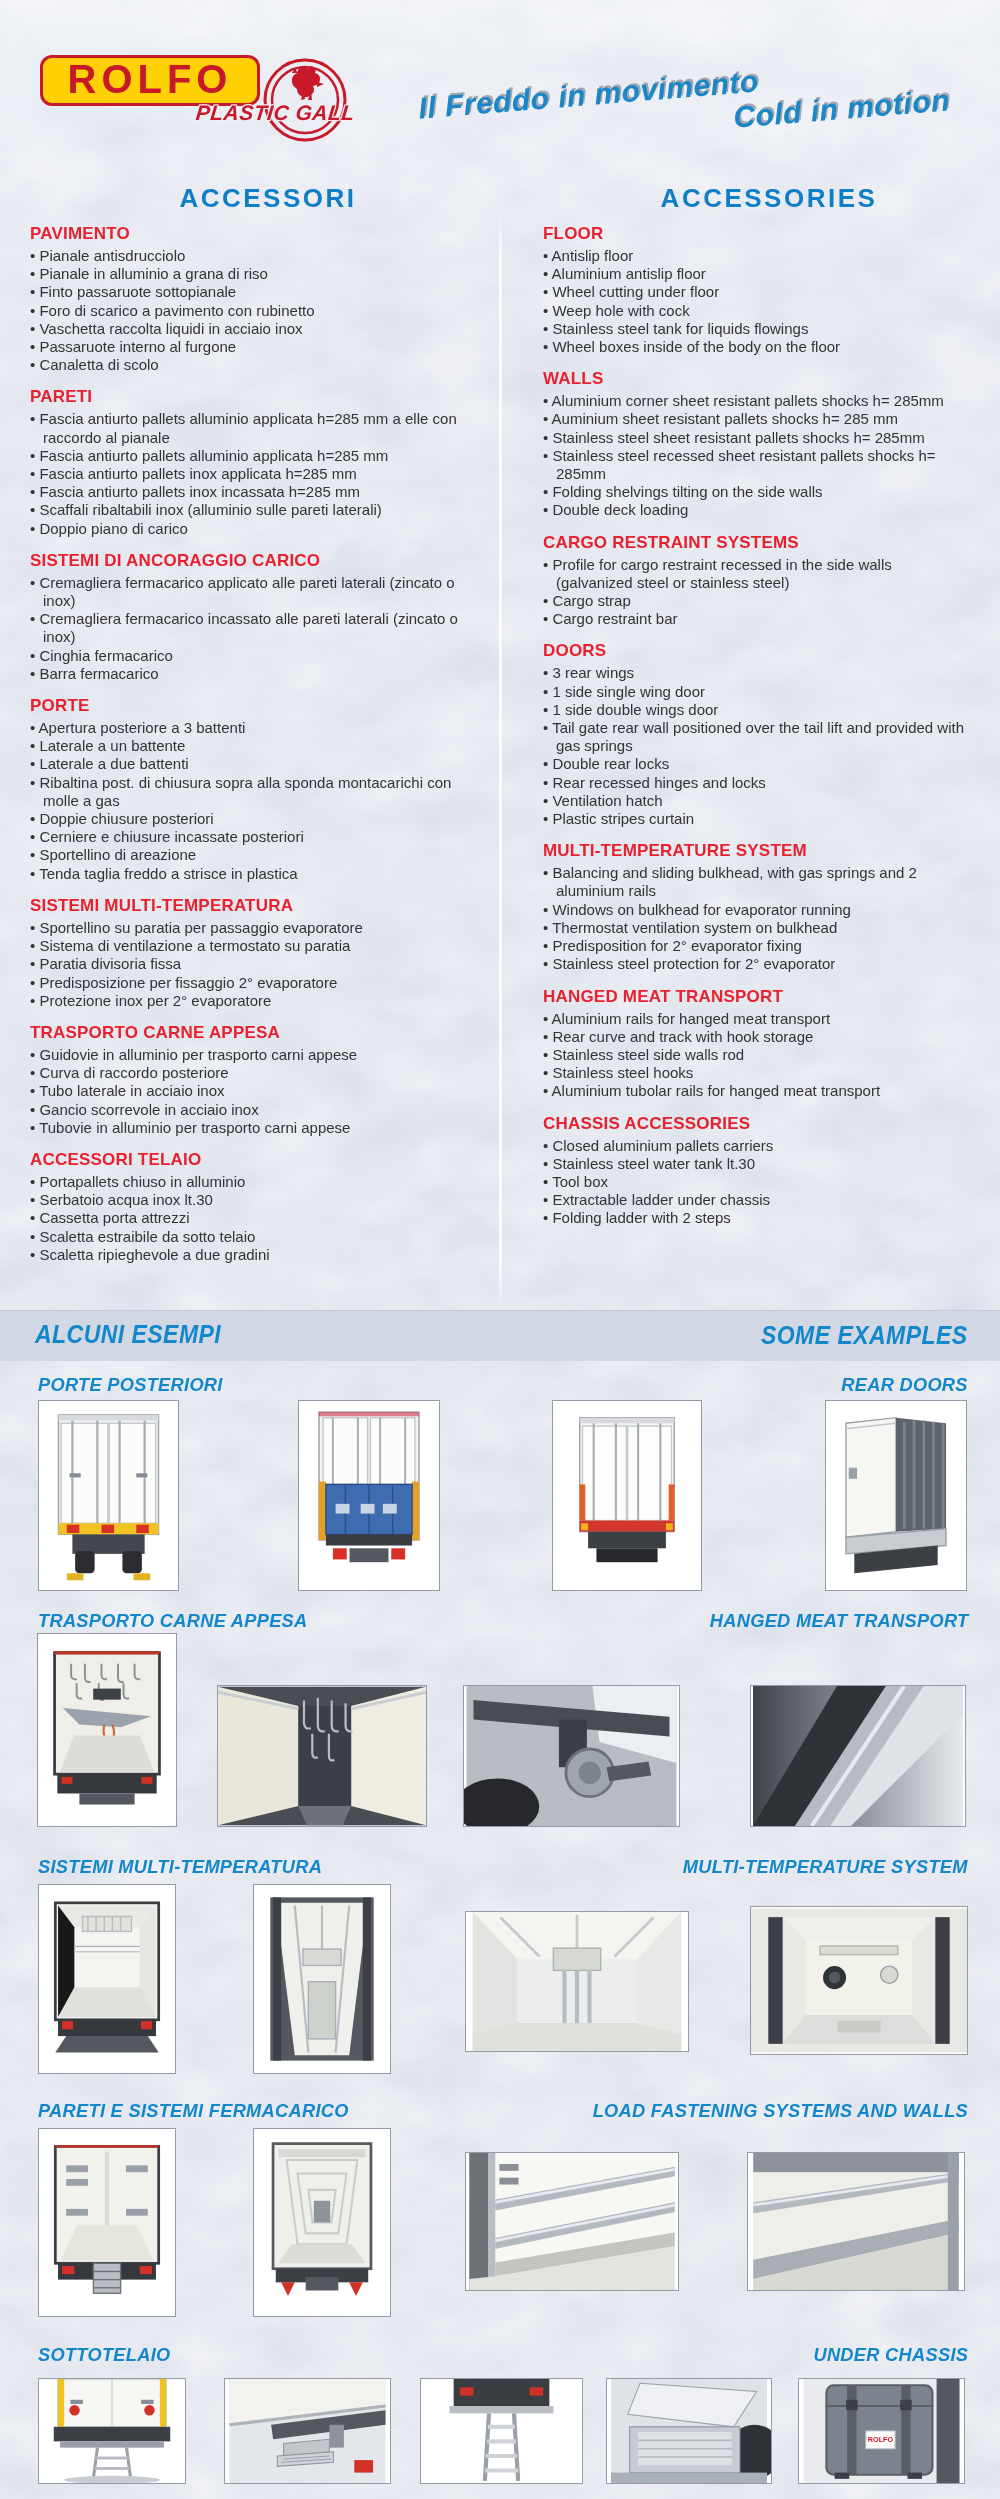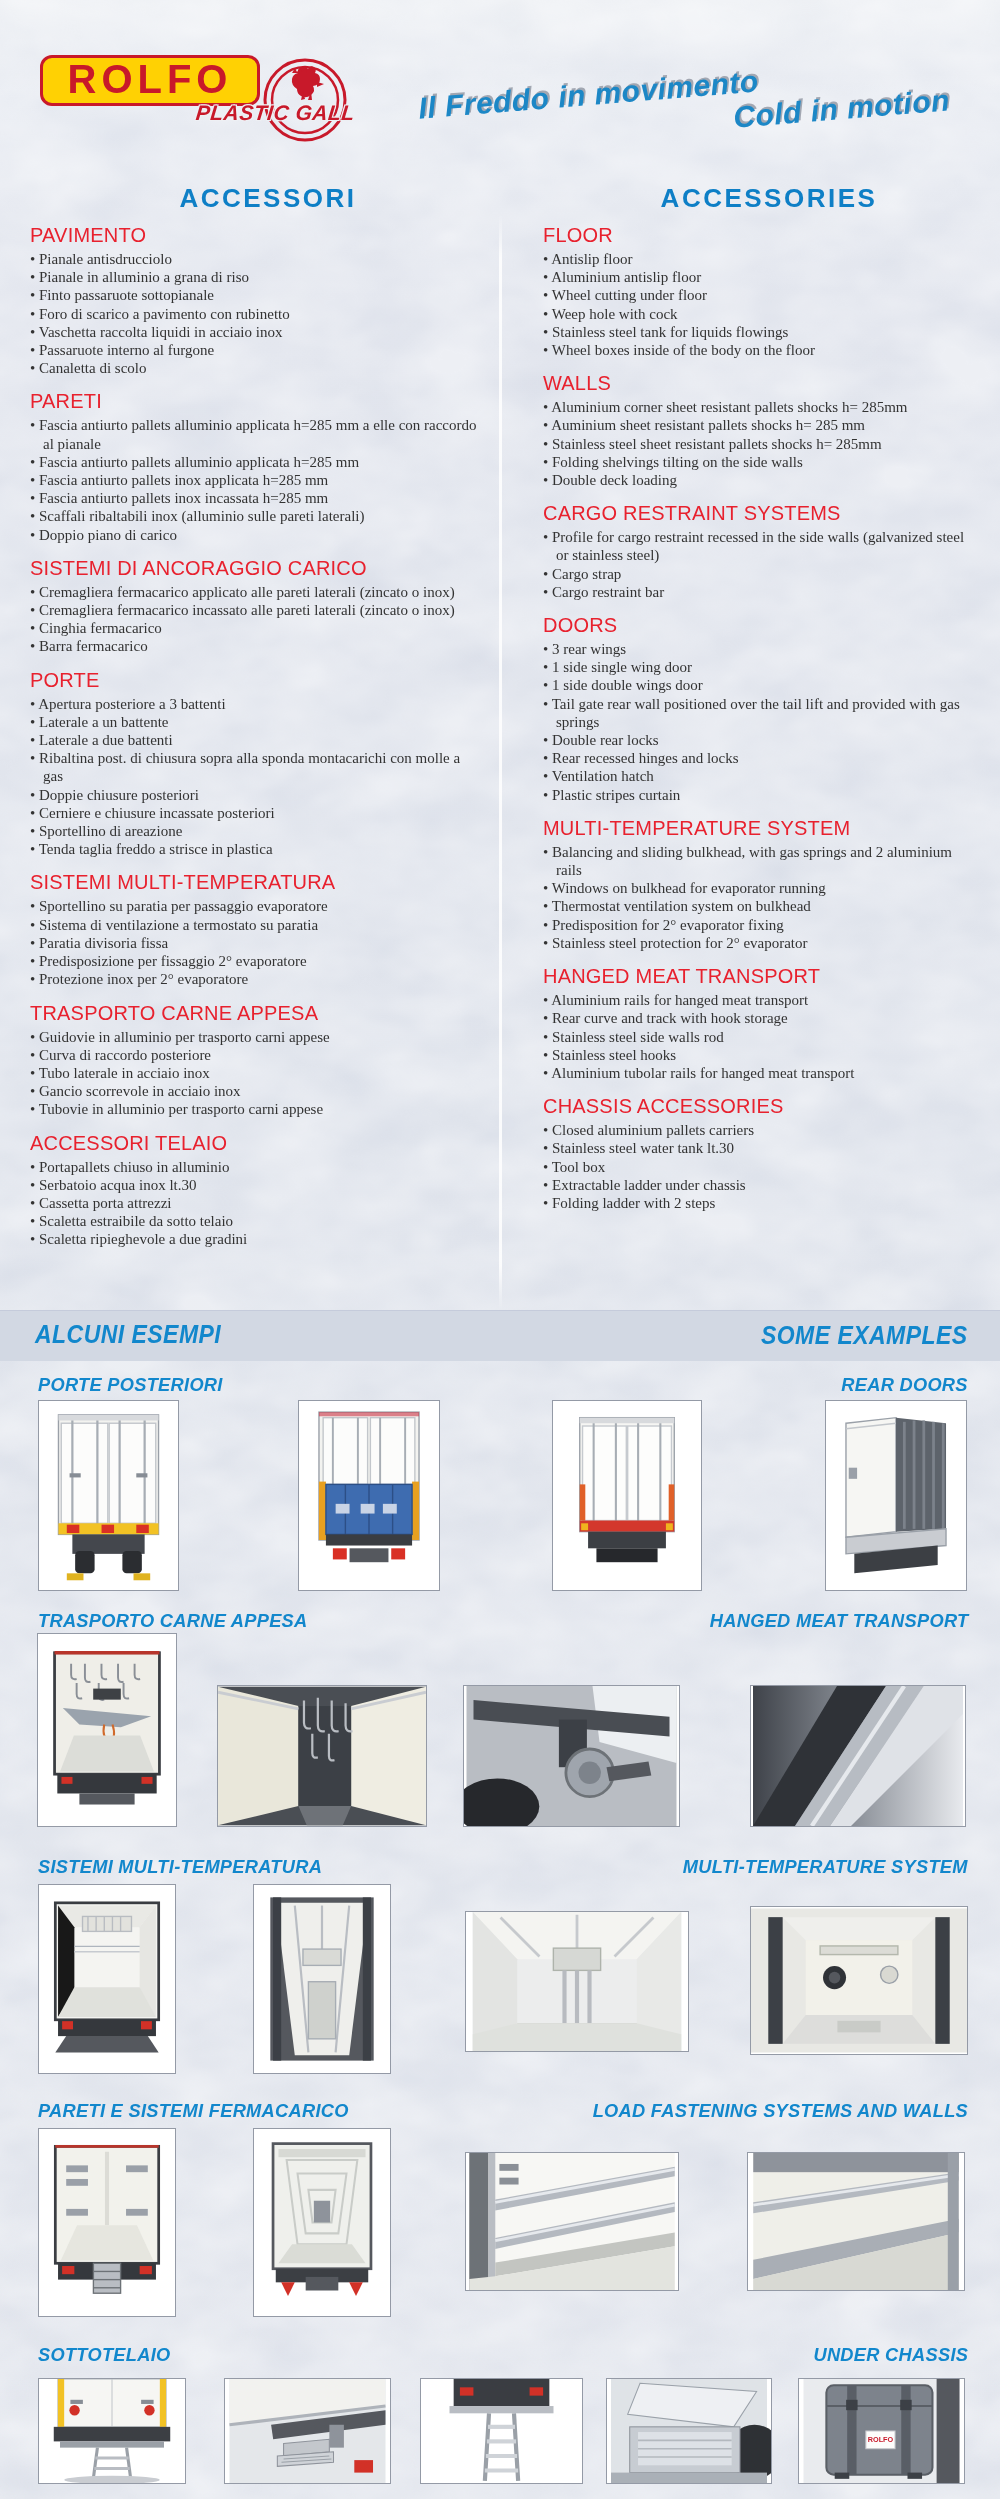--- a/index.html
+++ b/index.html
@@ -28,22 +28,22 @@
   .col-title{position:absolute;top:171px;margin:12px;color:#0e7fc6;font-weight:900;
              font-size:26px;letter-spacing:2.5px;text-align:center;}
   .col-title.it{left:30px;width:452px;}
   .col-title.en{left:543px;width:428px;}
   .vdiv{position:absolute;left:499px;top:214px;width:3px;height:1096px;
         background:linear-gradient(180deg,rgba(255,255,255,0),rgba(255,255,255,.85) 4%,rgba(255,255,255,.85) 96%,rgba(255,255,255,0));}
   .col{position:absolute;top:224px;}
   .col.it{left:30px;width:452px;}
   .col.en{left:543px;width:428px;}
   .sec{margin:0 0 13px 0;}
-  .sec h3{margin:0 0 3px 0;color:#e8212e;font-size:20px;font-weight:400;letter-spacing:.2px;}
-  .sec ul{margin:0;padding:0;list-style:none;font-family:Liberation Serif, serif;}
+  .sec h3{margin:0 0 3px 0;color:#e8212e;font-size:17px;font-weight:700;letter-spacing:.2px;}
+  .sec ul{margin:0;padding:0;list-style:none;}
   .sec li{color:#333;font-size:15px;line-height:18.2px;padding-left:13px;text-indent:-13px;}
   .sec li::before{content:"• ";}
   
   .band{position:absolute;left:0;top:1310px;width:1000px;height:50px;background:#d2d8e3;
         border-top:1px solid rgba(195,202,217,.9);}
   .band-label{position:absolute;color:#1287cc;font-weight:900;font-style:italic;font-size:25px;
               letter-spacing:.5px;white-space:nowrap;}
   .band-label.it{left:35px;top:1320px;transform:scaleX(.92);transform-origin:left;}
   .band-label.en{right:32px;top:1321px;transform:scaleX(.92);transform-origin:right;}
   .row-label{position:absolute;color:#1287cc;font-weight:900;font-style:italic;font-size:19px;
@@ -176,20 +176,21 @@
           <li>Stainless steel tank for liquids flowings</li>
           <li>Wheel boxes inside of the body on the floor</li>
         </ul>
       </section>
       <section class="sec">
         <h3>WALLS</h3>
         <ul>
           <li>Aluminium corner sheet resistant pallets shocks h= 285mm</li>
           <li>Auminium sheet resistant pallets shocks h= 285 mm</li>
           <li>Stainless steel sheet resistant pallets shocks h= 285mm</li>
+          <li>Stainless steel recessed sheet resistant pallets shocks h= 285mm</li>
           <li>Folding shelvings tilting on the side walls</li>
           <li>Double deck loading</li>
         </ul>
       </section>
       <section class="sec">
         <h3>CARGO RESTRAINT SYSTEMS</h3>
         <ul>
           <li>Profile for cargo restraint recessed in the side walls (galvanized steel or stainless steel)</li>
           <li>Cargo strap</li>
           <li>Cargo restraint bar</li>

